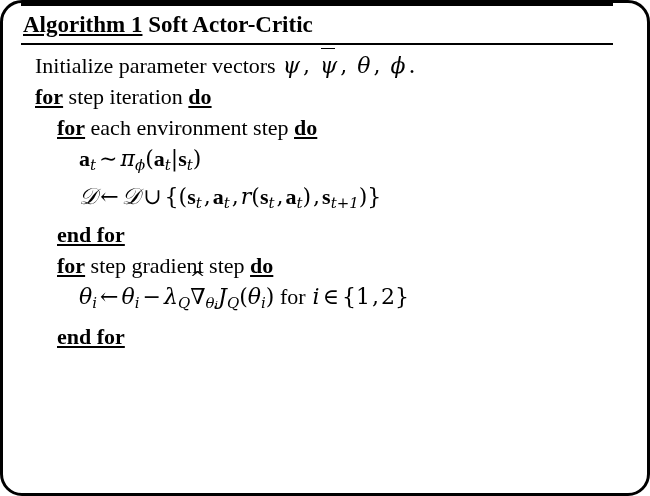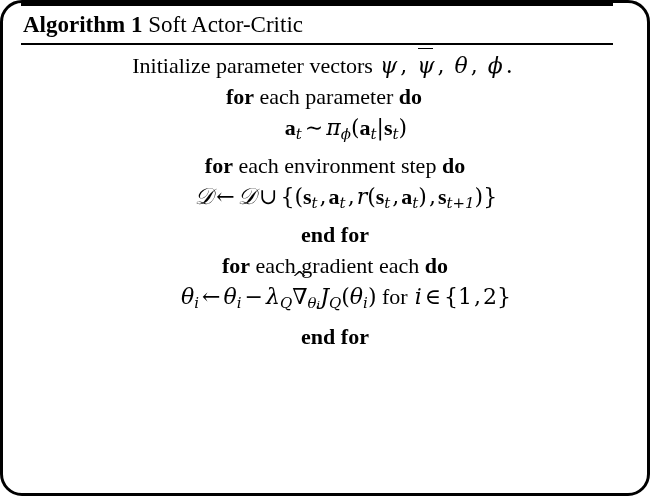--- a/index.html
+++ b/index.html
@@ -50,40 +50,39 @@
   #algorithm-title {
     font-size: 23px;
     line-height: 34px;
     padding: 2px 0 1px 2px;
     white-space: nowrap;
   }
   #algorithm-title .kw {
     font-weight: bold;
   }
   #algorithm-title .name {
-    font-weight: normal;
+    font-weight: bold;
   }
 
   #algorithm-body {
     padding-top: 5px;
     padding-bottom: 4px;
   }
 
   .line {
     font-size: 22px;
     line-height: 31px;
     white-space: nowrap;
     padding-left: 14px;
-    text-align: center;
   }
   .ind-0 { margin-left: 0px; }
   .ind-1 { margin-left: 22px; }
   .ind-2 { margin-left: 44px; }
 
-  .kw { font-weight: bold; }
+  .kw { font-weight: bold; text-decoration: underline; }
 
   
   .math {
     font-family: "DejaVu Serif", "Liberation Serif", serif;
     font-style: italic;
     font-size: 22px;
   }
   .math .up { font-style: normal; }
   .mathrm {
     font-family: "Liberation Serif", "DejaVu Serif", serif;
@@ -150,32 +149,32 @@
     <div class="rule-thick"></div>
 
     <div id="algorithm-title"><span class="kw">Algorithm 1</span><span class="name">&nbsp;</span><span class="name">Soft Actor-Critic</span></div>
 
     <div class="rule-thin"></div>
 
     <div id="algorithm-body">
 
       <div class="line ind-0"><span>Initialize parameter vectors</span><span class="math"> <span>ψ</span><span class="op">,</span> <span class="bar-wrap">ψ</span><span class="op">,</span> <span>θ</span><span class="op">,</span> <span>ϕ</span><span class="op">.</span></span></div>
 
-      <div class="line ind-0"><span class="kw">for</span> <span>each parameter</span> <span class="kw">do</span></div>
+      <div class="line ind-0"><span class="kw">for</span> <span>step iteration</span> <span class="kw">do</span></div>
+
+      <div class="line ind-1"><span class="kw">for</span> <span>each environment step</span> <span class="kw">do</span></div>
 
       <div class="line ind-2"><span class="math"><span class="bfv">a</span><sub>t</sub><span class="op">∼</span><span>π</span><sub>ϕ</sub><span class="up">(</span><span class="bfv">a</span><sub>t</sub><span class="up">|</span><span class="bfv">s</span><sub>t</sub><span class="up">)</span></span></div>
-
-      <div class="line ind-1"><span class="kw">for</span> <span>each environment step</span> <span class="kw">do</span></div>
 
 
       <div class="line ind-2"><span class="math"><span class="cal">𝒟</span><span class="op">←</span><span class="cal">𝒟</span><span class="op">∪</span><span class="up">{</span><span class="up">(</span><span class="bfv">s</span><sub>t</sub><span class="opt">,</span><span class="bfv">a</span><sub>t</sub><span class="opt">,</span><span>r</span><span class="up">(</span><span class="bfv">s</span><sub>t</sub><span class="opt">,</span><span class="bfv">a</span><sub>t</sub><span class="up">)</span><span class="opt">,</span><span class="bfv">s</span><sub>t+1</sub><span class="up">)</span><span class="up">}</span></span></div>
 
       <div class="line ind-1"><span class="kw">end for</span></div>
 
-      <div class="line ind-1"><span class="kw">for</span> <span>each gradient each</span> <span class="kw">do</span></div>
+      <div class="line ind-1"><span class="kw">for</span> <span>step gradient step</span> <span class="kw">do</span></div>
 
 
       <div class="line ind-2"><span class="math"><span>θ</span><sub>i</sub><span class="op">←</span><span>θ</span><sub>i</sub><span class="op">−</span><span>λ</span><sub>Q</sub><span class="hatgrad up">∇</span><sub>θ</sub><sub style="font-size:0.50em;vertical-align:-0.45em">i</sub><span>J</span><sub>Q</sub><span class="up">(</span><span>θ</span><sub>i</sub><span class="up">)</span></span><span class="mathrm">&nbsp;</span><span class="mathrm">for</span><span class="math"> <span>i</span><span class="op">∈</span><span class="up">{</span><span class="up">1</span><span class="opt">,</span><span class="up">2</span><span class="up">}</span></span></div>
 
 
 
       <div class="line ind-1"><span class="kw">end for</span></div>
 
     </div>
 

